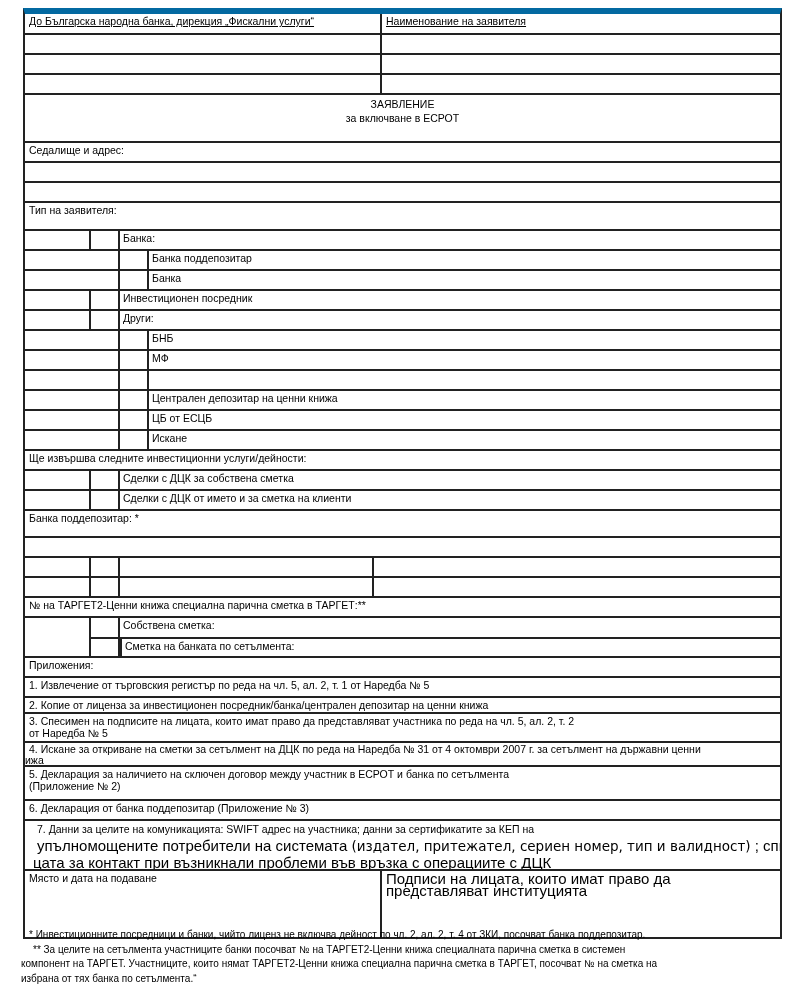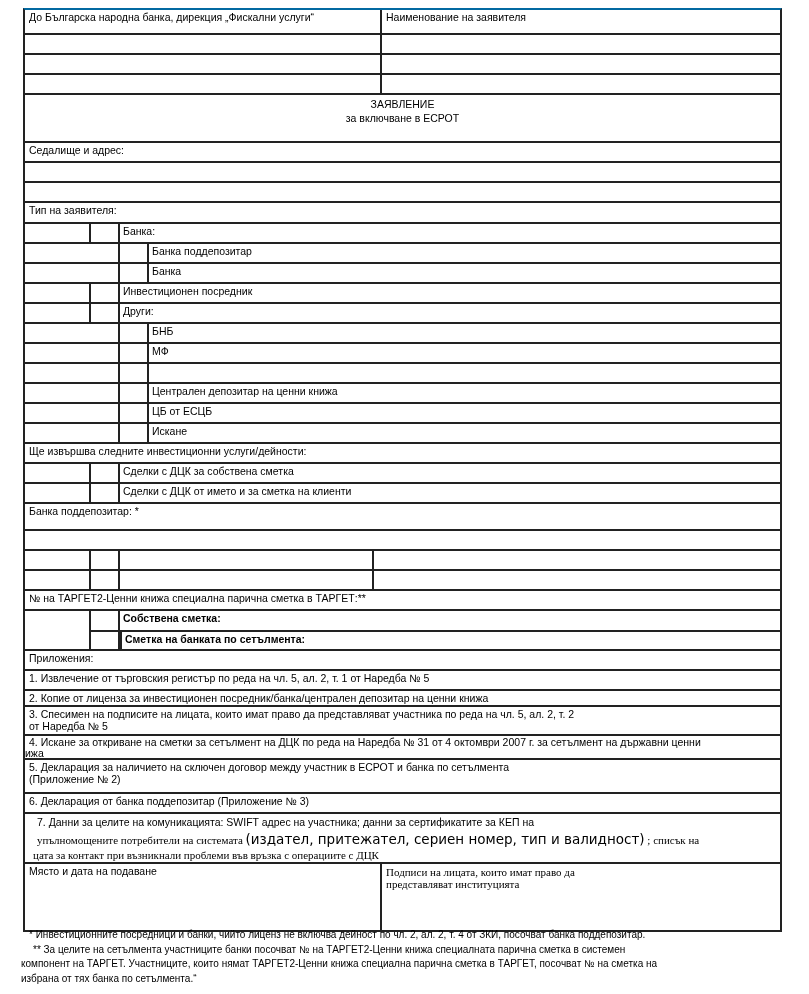--- a/index.html
+++ b/index.html
@@ -1,36 +1,36 @@
 <!DOCTYPE html>
 <html><head>
 <meta charset="utf-8">
 <style>
   html, body { margin: 0; padding: 0; background: #ffffff; }
   body { width: 809px; height: 994px; position: relative; overflow: hidden;
          font-family: "Liberation Sans", sans-serif; font-size: 10.5px; color: #000; }
   .form { position: absolute; left: 23px; top: 8px; width: 759px; }
   .row { position: relative; display: flex; border-left: 2px solid #222; border-right: 2px solid #222;
          border-bottom: 2px solid #222; box-sizing: border-box; }
-  .row.first { border-top: 2px solid #0369a1; }
+  .row.first { border-top: 6px solid #0369a1; text-decoration: underline; }
   .cell { box-sizing: border-box; padding: 1px 4px; line-height: 12px; overflow: hidden; }
   .cell + .cell { border-left: 2px solid #222; }
   .c-left { width: 355px; }
   .c-right { flex: 1; }
   .c-a { width: 64px; }
   .c-b { width: 29px; }
   .c-ab { width: 93px; }
   .c-d { width: 29px; }
   .c-rest { flex: 1; }
   .c-mid { width: 254px; }
   .title { text-align: center; padding-top: 2px; }
   .title div { line-height: 14px; }
   .tight { padding-left: 3px; }
   .big { font-family: "DejaVu Sans", sans-serif; font-size: 13.5px; }
-  .small { font-size: 11px; font-family: Liberation Serif, serif; }
+  .small { font-size: 15px; }
   .split-col { display: flex; flex-direction: column; }
   .split-col > div { box-sizing: border-box; }
   .split-col > div + div { border-top: 2px solid #222; }
   .footnotes { position: absolute; left: 25px; top: 928px; width: 760px; font-size: 10px; line-height: 14.5px; }
   .fn1 { padding-left: 4px; }
   .fn2 { padding-left: 8px; }
 </style>
 </head>
 <body>
 
@@ -63,21 +63,21 @@
   <div class="row" style="height:20px">
     <div class="cell c-rest">Седалище и адрес:</div>
   </div>
   <div class="row" style="height:20px">
     <div class="cell c-rest"></div>
   </div>
   <div class="row" style="height:20px">
     <div class="cell c-rest"></div>
   </div>
 
-  <div class="row" style="height:21px">
+  <div class="row" style="height:28px">
     <div class="cell c-rest">Тип на заявителя:</div>
   </div>
   <div class="row" style="height:20px">
     <div class="cell c-a"></div>
     <div class="cell c-b"></div>
     <div class="cell c-rest tight">Банка:</div>
   </div>
   <div class="row" style="height:20px">
     <div class="cell c-ab"></div>
     <div class="cell c-d"></div>
@@ -164,21 +164,21 @@
 
   <div class="row" style="height:20px">
     <div class="cell c-rest">№ на ТАРГЕТ2-Ценни книжа специална парична сметка в ТАРГЕТ:**</div>
   </div>
   <div class="row" style="height:40px">
     <div class="cell c-a"></div>
     <div class="c-b split-col" style="border-left:2px solid #222; box-sizing:border-box;">
       <div style="height:19px"></div>
       <div style="flex:1"></div>
     </div>
-    <div class="c-rest split-col" style="border-left:2px solid #222; box-sizing:border-box;font-weight:bold;">
+    <div class="c-rest split-col" style="border-left:2px solid #222; box-sizing:border-box;">
       <div class="cell tight" style="height:19px">Собствена сметка:</div>
       <div class="cell tight" style="flex:1">Сметка на банката по сетълмента:</div>
     </div>
   </div>
 
   <div class="row" style="height:20px">
     <div class="cell c-rest">Приложения:</div>
   </div>
   <div class="row" style="height:20px">
     <div class="cell c-rest">1. Извлечение от търговския регистър по реда на чл. 5, ал. 2, т. 1 от Наредба № 5</div>

